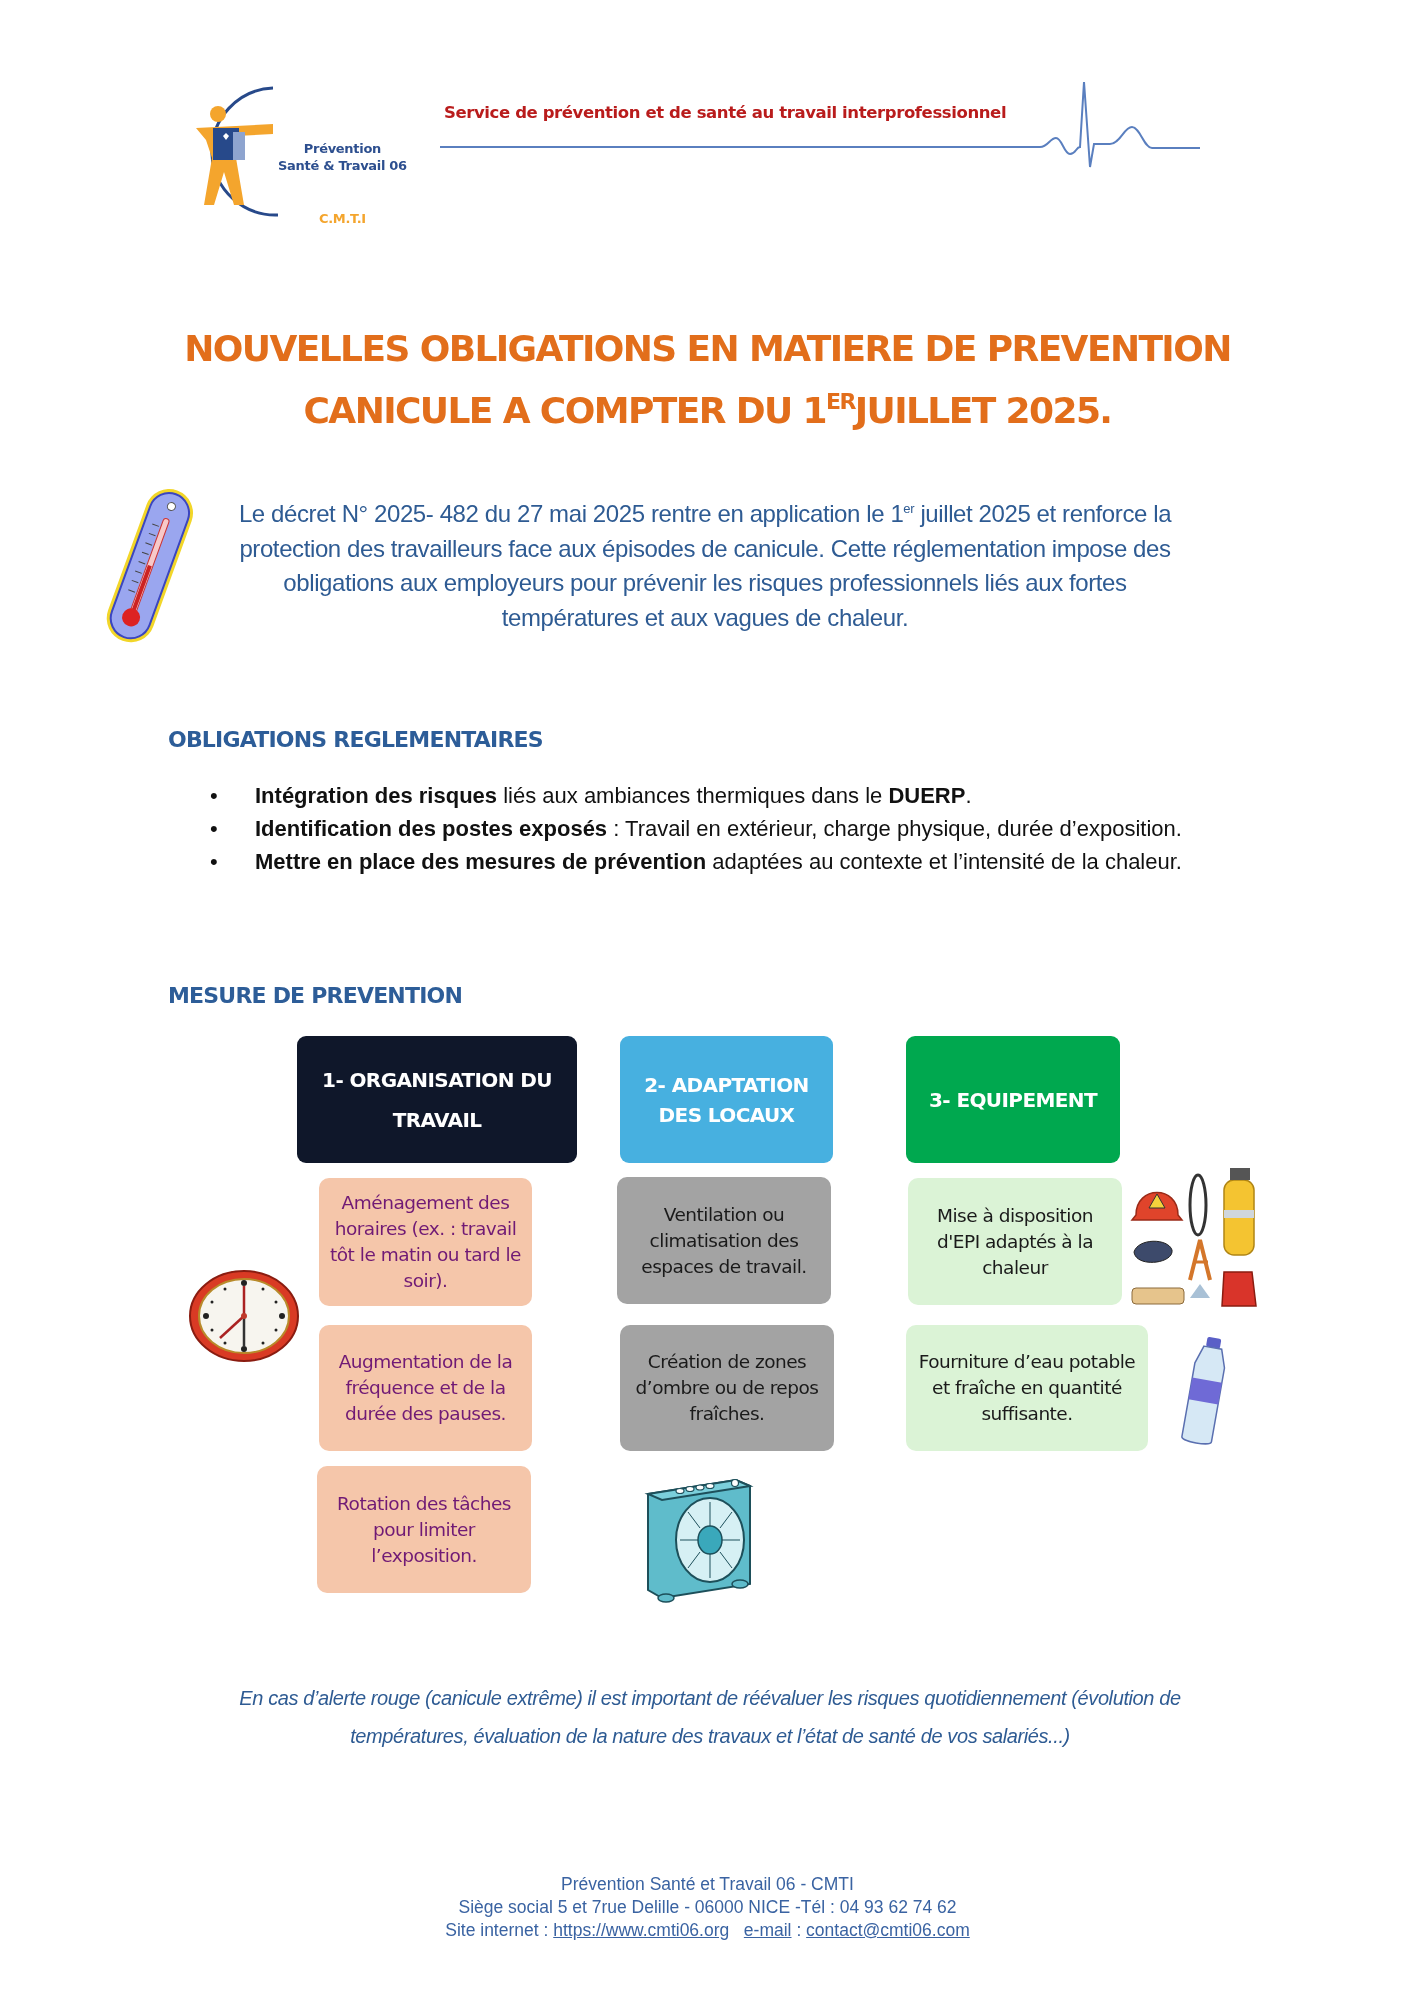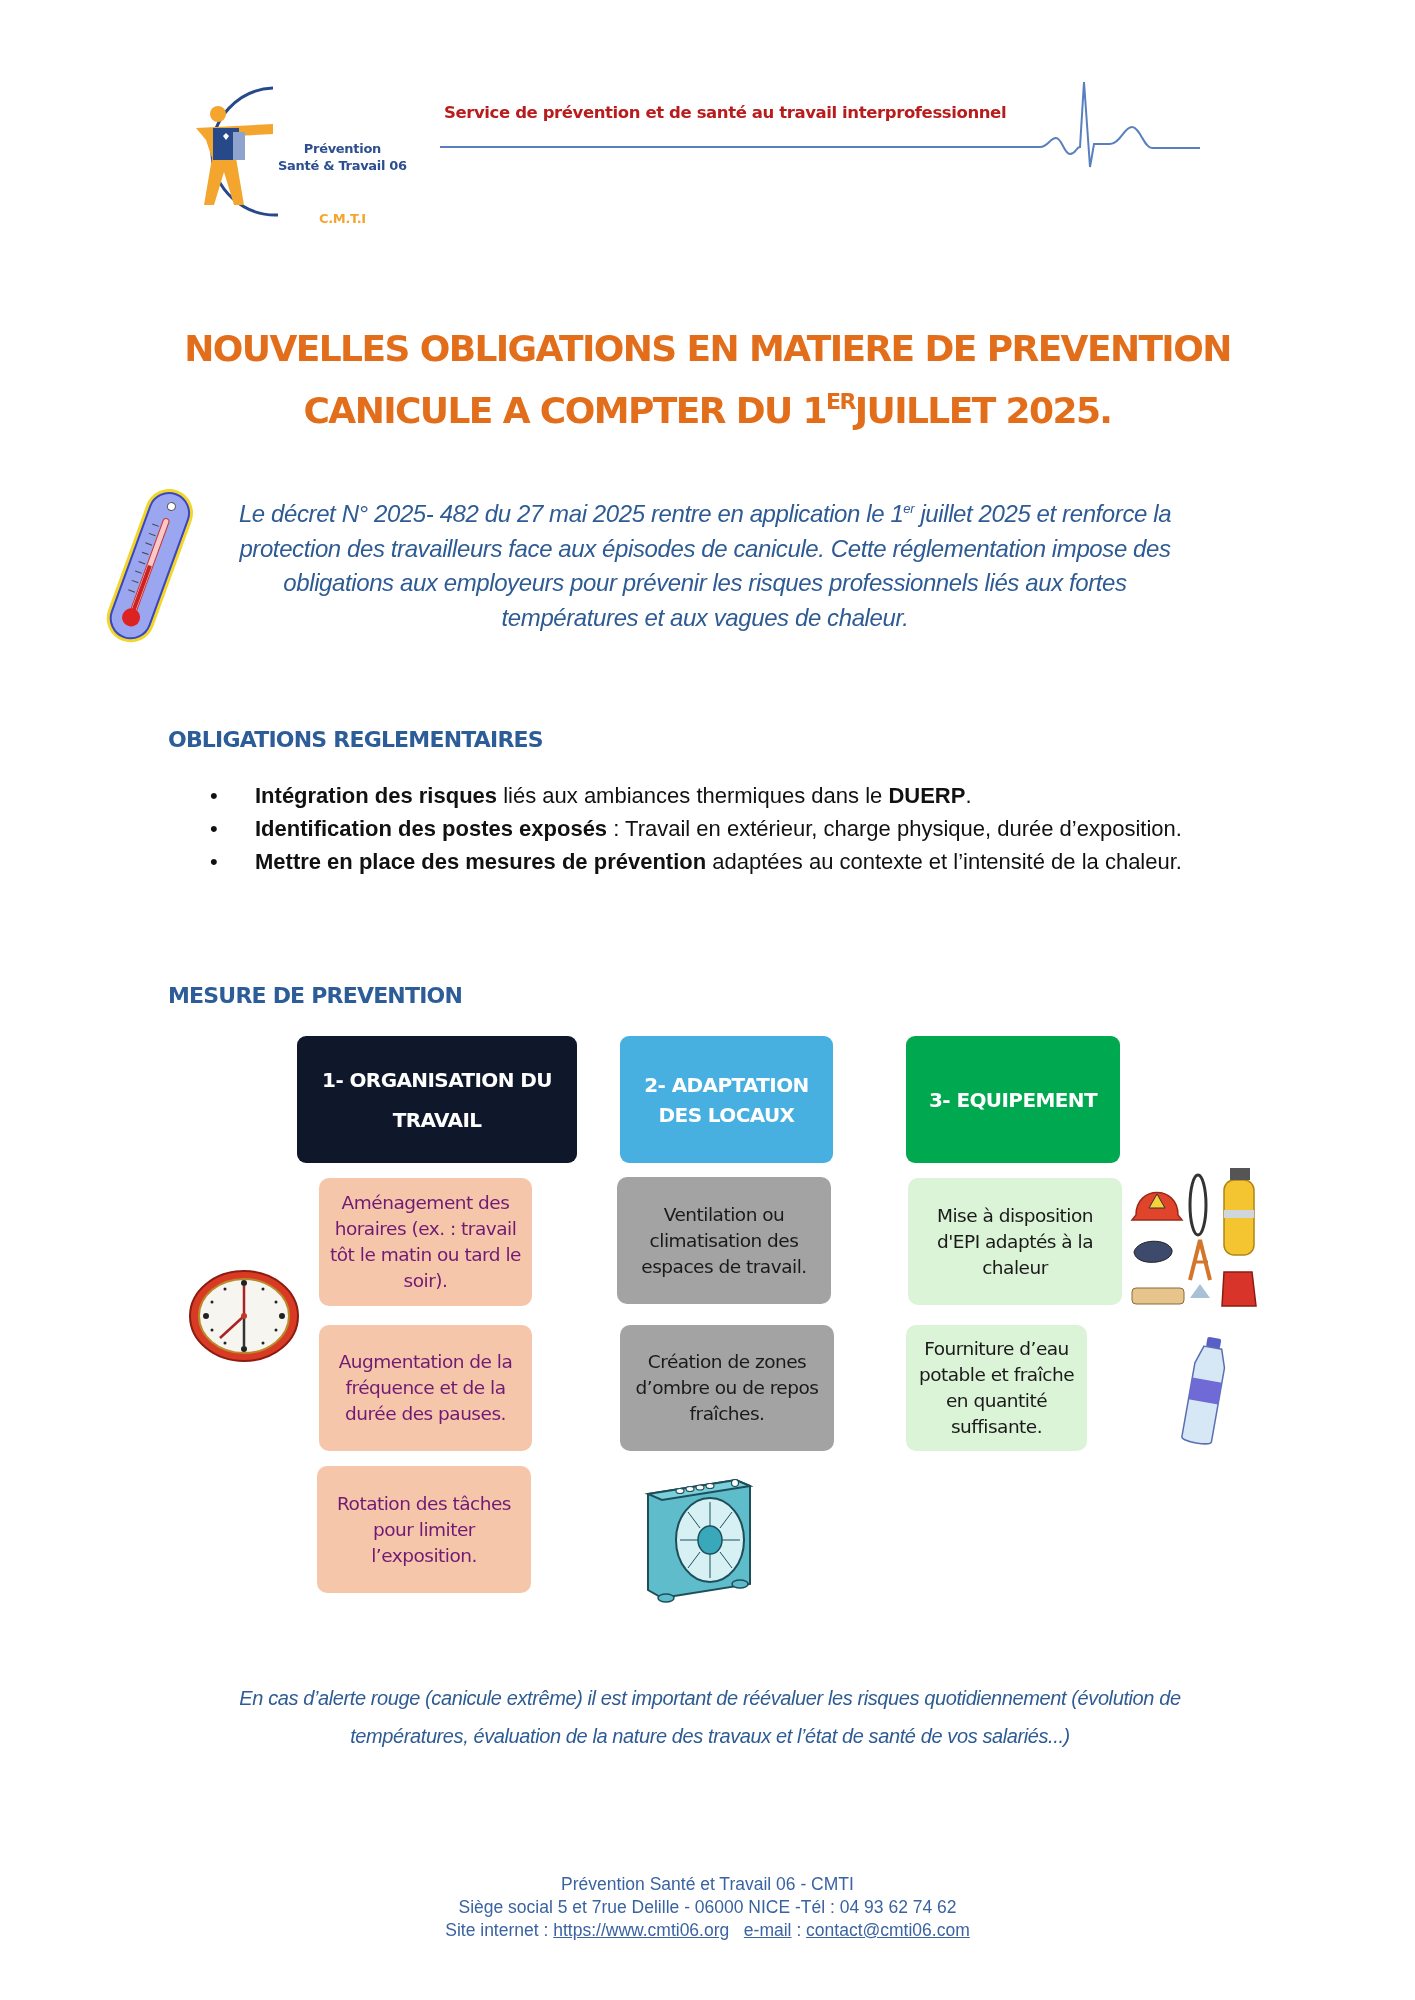--- a/index.html
+++ b/index.html
@@ -12,21 +12,21 @@
   .logo-text .cmti { color: #f4a52d; margin-top: 36px; }
   .tagline { position: absolute; left: 444px; top: 103px; font-family: "DejaVu Sans", sans-serif; font-size: 16.5px; font-weight: bold; color: #b91c1c; letter-spacing: -0.4px; }
   .ecg { position: absolute; left: 440px; top: 82px; width: 760px; height: 90px; }
 
   
   .title { position: absolute; left: 0; right: 0; top: 318px; text-align: center; color: #e26e1b; font-family: "DejaVu Sans", sans-serif; font-size: 36px; line-height: 62px; font-weight: bold; letter-spacing: -1.6px; }
   .title sup { font-size: 22px; vertical-align: 14px; line-height: 0; }
 
   
   .thermo { position: absolute; left: 88px; top: 480px; width: 120px; height: 170px; }
-  .intro { position: absolute; left: 225px; top: 497px; width: 960px; text-align: center; font-family: "Liberation Sans", sans-serif; font-style: italic; font-size: 24px; line-height: 34.5px; color: #2e5b93; letter-spacing: -0.4px; }
+  .intro { position: absolute; left: 225px; top: 497px; width: 960px; text-align: center; font-family: "Liberation Sans", sans-serif; font-size: 24px; line-height: 34.5px; color: #2e5b93; letter-spacing: -0.4px; }
   .intro sup { font-size: 13px; vertical-align: 9px; line-height: 0; }
 
   
   .section-head { position: absolute; left: 168px; font-family: "DejaVu Sans", sans-serif; font-weight: bold; font-size: 22px; color: #2d5d98; letter-spacing: -0.8px; }
 
   
   .bullets { position: absolute; left: 210px; top: 780px; width: 1040px; list-style: none; }
   .bullets li { position: relative; padding-left: 45px; font-family: "Liberation Sans", sans-serif; font-size: 22px; line-height: 32px; color: #111; text-align: justify; margin-bottom: 1px; }
   .bullets li::before { content: "•"; position: absolute; left: 0; top: 0; font-size: 22px; }
   .bullets b { font-weight: bold; }
@@ -111,21 +111,21 @@
 <div class="head-box" style="left:906px; top:1036px; width:214px; height:127px; background:#00a84f;">3- EQUIPEMENT</div>
 
 <div class="item-box org" style="left:319px; top:1178px; width:213px; height:128px;">Aménagement des horaires (ex. : travail tôt le matin ou tard le soir).</div>
 <div class="item-box org" style="left:319px; top:1325px; width:213px; height:126px;">Augmentation de la fréquence et de la durée des pauses.</div>
 <div class="item-box org" style="left:317px; top:1466px; width:214px; height:127px;">Rotation des tâches pour limiter l’exposition.</div>
 
 <div class="item-box loc" style="left:617px; top:1177px; width:214px; height:127px;">Ventilation ou climatisation des espaces de travail.</div>
 <div class="item-box loc" style="left:620px; top:1325px; width:214px; height:126px;">Création de zones d’ombre ou de repos fraîches.</div>
 
 <div class="item-box eq" style="left:908px; top:1178px; width:214px; height:127px;">Mise à disposition d'EPI adaptés à la chaleur</div>
-<div class="item-box eq" style="left:906px; top:1325px; width:181px; height:126px;">Fourniture d’eau potable et fraîche en quantité suffisante.</div>
+<div class="item-box eq" style="left:906px; top:1325px; width:242px; height:126px;">Fourniture d’eau potable et fraîche en quantité suffisante.</div>
 
 <svg class="pic" style="left:188px; top:1268px; width:112px; height:96px;" viewBox="0 0 112 96">
   <ellipse cx="56" cy="48" rx="54" ry="45" fill="#d93a24" stroke="#8a1c10" stroke-width="2"></ellipse>
   <ellipse cx="56" cy="48" rx="45" ry="37" fill="#f7f5ef" stroke="#b88a2a" stroke-width="2"></ellipse>
   <g fill="#222">
     <circle cx="56" cy="15" r="3"></circle>
       <circle cx="56" cy="81" r="3"></circle>
       <circle cx="18" cy="48" r="3"></circle>
       <circle cx="94" cy="48" r="3"></circle>
     <circle cx="75" cy="21" r="1.5"></circle>

